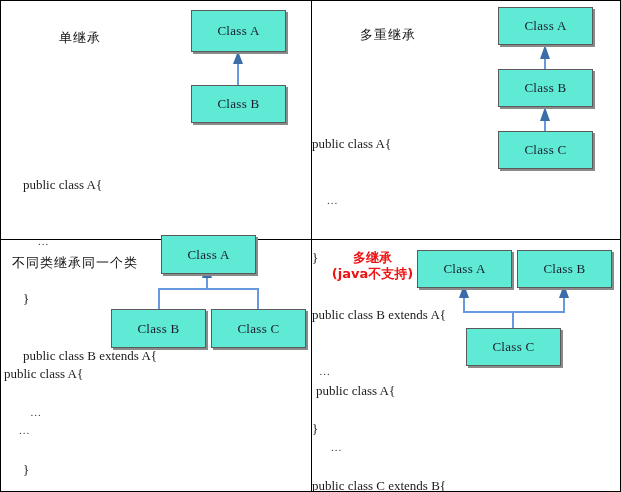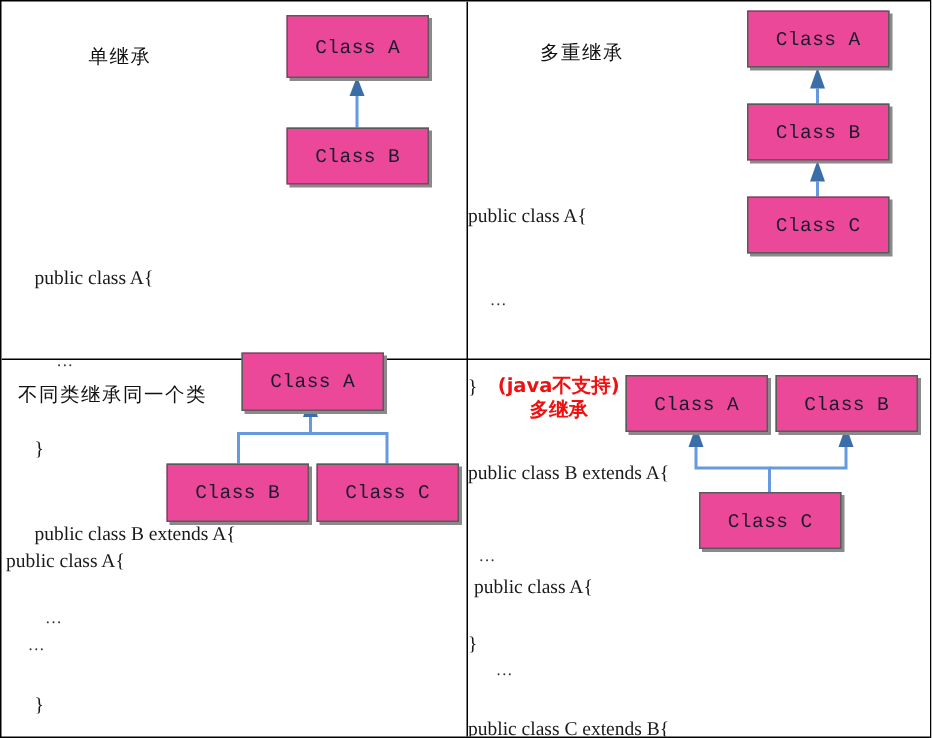--- a/index.html
+++ b/index.html
@@ -41,27 +41,27 @@
     position: absolute;
   }
   .q-tl { left: 0;     top: 0;    width: 310px; height: 238px; }
   .q-tr { left: 307px; top: 0;    width: 310px; height: 238px; }
   .q-bl { left: 0;     top: 222px; width: 310px; height: 253px; }
   .q-br { left: 311px; top: 239px; width: 310px; height: 253px; }
 
   
   .class-box {
     position: absolute;
-    background: #ec4899;
+    background: #5eead4;
     border: 1px solid #5a5a5a;
     box-shadow: 2px 2px 0 0 #8a8a8a;
     display: flex;
     align-items: center;
     justify-content: center;
-    font-family: Liberation Mono, monospace;
+    font-family: Liberation Serif, serif;
     font-size: 13px;
     color: #1a1a2e;
     box-sizing: border-box;
     letter-spacing: 0.3px;
   }
 
   
   .heading {
     position: absolute;
     font-family: "DejaVu Sans", "Liberation Sans", sans-serif;
@@ -206,22 +206,22 @@
       
       
       
       
     </div>
   </div>
 
   <div class="quadrant q-br">
 
     <div class="heading-red" style="left:8px; top:10px; width:105px;">
+      <div>多继承</div>
       <div>(java不支持)</div>
-      <div>多继承</div>
     </div>
 
     <svg class="connectors" width="310" height="253">
       <polyline points="201,88 201,72 152,72 152,57" fill="none" stroke="#6699dd" stroke-width="2"></polyline>
       <polyline points="201,72 252,72 252,57" fill="none" stroke="#6699dd" stroke-width="2"></polyline>
       <polygon points="152,44 147,58 157,58" fill="#3b6ea8"></polygon>
       <polygon points="252,44 247,58 257,58" fill="#3b6ea8"></polygon>
     </svg>
 
     <div class="class-box" style="left:105px; top:10px; width:95px; height:38px;">

